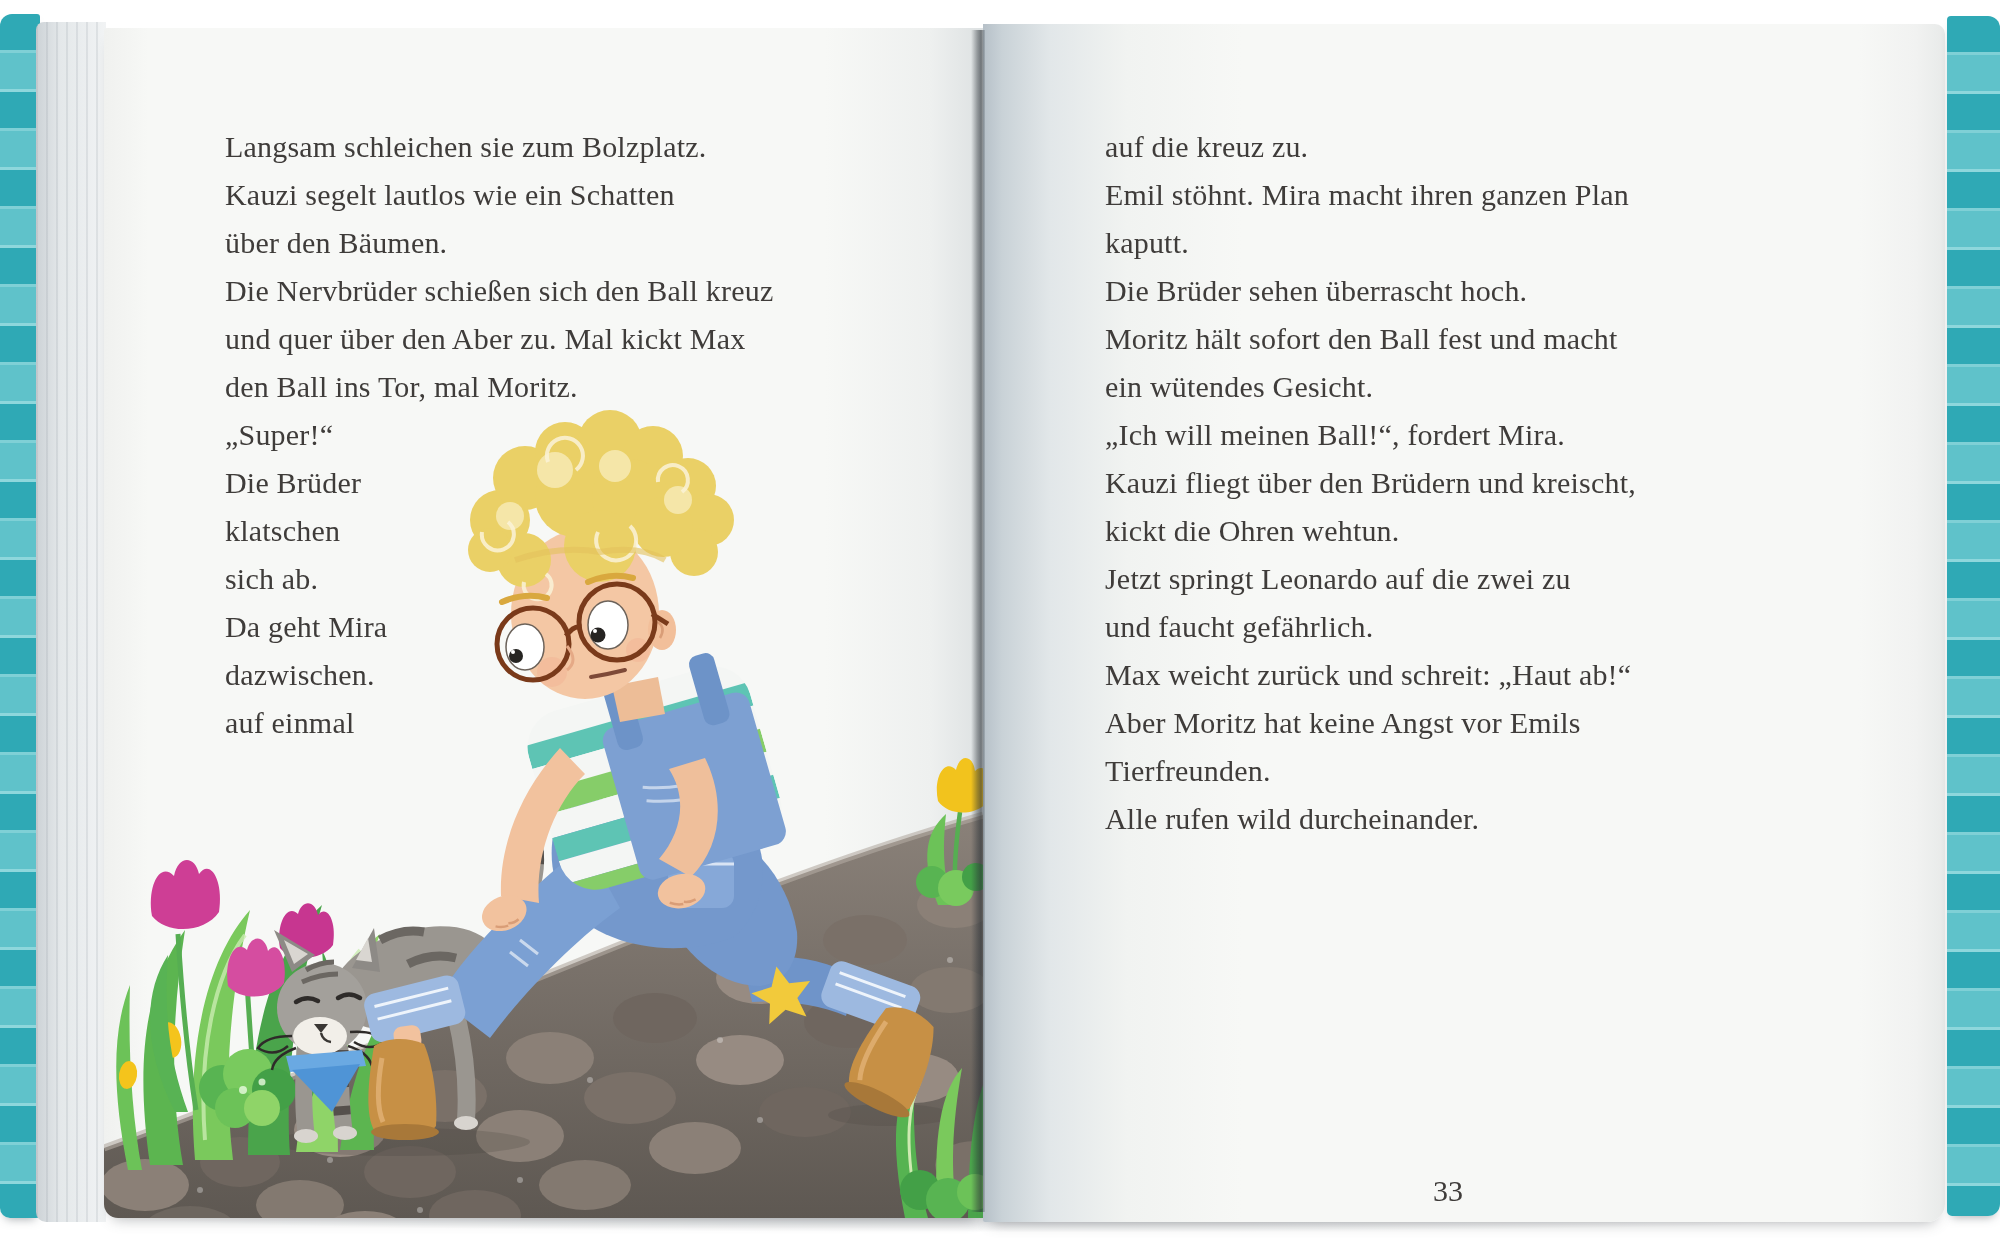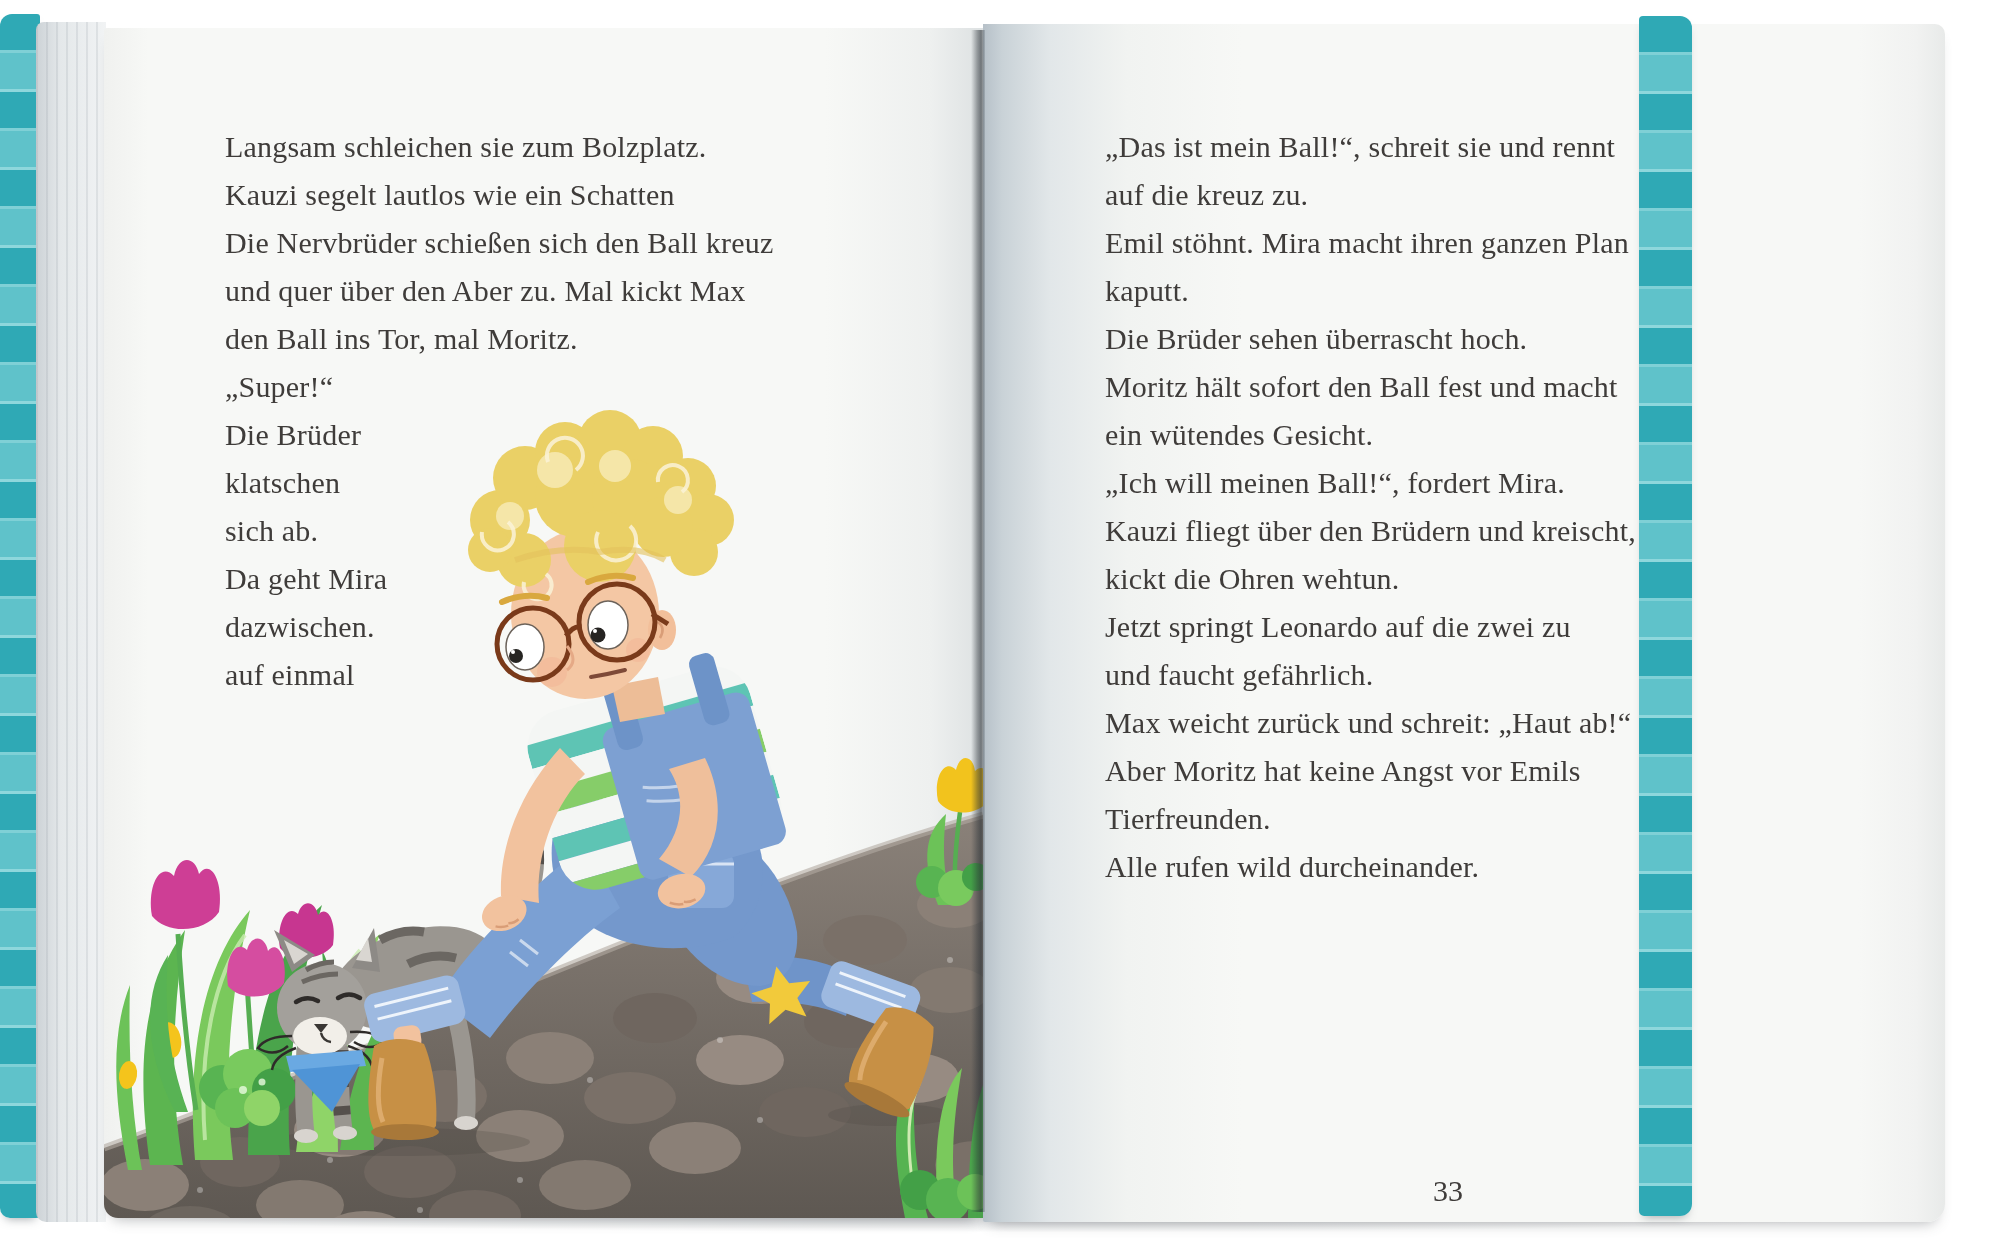--- a/index.html
+++ b/index.html
@@ -1,17 +1,17 @@
 <!DOCTYPE html>
 <html><head>
 <meta charset="utf-8">
 <style>
   html,body{margin:0;padding:0;}
   body{width:2000px;height:1238px;background:#ffffff;overflow:hidden;}
-  .scene{position:absolute;left:0;top:0;width:1692px;height:1238px;
+  .scene{position:absolute;left:0;top:0;width:2000px;height:1238px;
          font-family:"Liberation Serif","DejaVu Serif",serif;color:#3f3c3a;}
   .book-shadow{position:absolute;left:90px;top:1206px;width:1830px;height:26px;
          background:radial-gradient(ellipse at 50% 30%, rgba(110,118,125,.38), rgba(255,255,255,0) 72%);}
   .cover{position:absolute;
          background:repeating-linear-gradient(180deg,
            #2fa9b5 0px,#2fa9b5 36px,
            #7fd0d6 36px,#7fd0d6 39px,
            #5fc2ca 39px,#5fc2ca 75px,
            #8ed7dc 75px,#8ed7dc 78px);
          box-shadow:0 6px 10px -5px rgba(80,90,95,.5);}
@@ -46,20 +46,21 @@
 
   <div class="book-shadow"></div>
 
   <div class="cover cover-left"></div>
   <div class="page-stack-left"></div>
 
   <div class="page page-left">
     <div class="story left-story">
         <div class="line">Langsam schleichen sie zum Bolzplatz.</div>
         <div class="line">Kauzi segelt lautlos wie ein Schatten</div>
+        <div class="line">über den Bäumen.</div>
         <div class="line">Die Nervbrüder schießen sich den Ball kreuz</div>
         <div class="line">und quer über den Aber zu. Mal kickt Max</div>
         <div class="line">den Ball ins Tor, mal Moritz.</div>
         <div class="line">„Super!“</div>
         <div class="line">Die Brüder</div>
         <div class="line">klatschen</div>
         <div class="line">sich ab.</div>
         <div class="line">Da geht Mira</div>
         <div class="line">dazwischen.</div>
         <div class="line">auf einmal</div>
@@ -314,21 +315,20 @@
             <path d="M652,614 L668,624"></path>
         </g>
         <path d="M567,646 C575,656 575,664 567,670" stroke="#e5a986" stroke-width="3" fill="none"></path>
         <path d="M591,677 Q609,674 625,670" stroke="#7e4a38" stroke-width="4" stroke-linecap="round" fill="none"></path>
       </g>
     </svg>
   </div>
 
   <div class="page page-right">
     <div class="story right-story">
-        <div class="line">„Das ist mein Ball!“, schreit sie und rennt</div>
         <div class="line">auf die kreuz zu.</div>
         <div class="line">Emil stöhnt. Mira macht ihren ganzen Plan</div>
         <div class="line">kaputt.</div>
         <div class="line">Die Brüder sehen überrascht hoch.</div>
         <div class="line">Moritz hält sofort den Ball fest und macht</div>
         <div class="line">ein wütendes Gesicht.</div>
         <div class="line">„Ich will meinen Ball!“, fordert Mira.</div>
         <div class="line">Kauzi fliegt über den Brüdern und kreischt,</div>
         <div class="line">kickt die Ohren wehtun.</div>
         <div class="line">Jetzt springt Leonardo auf die zwei zu</div>

